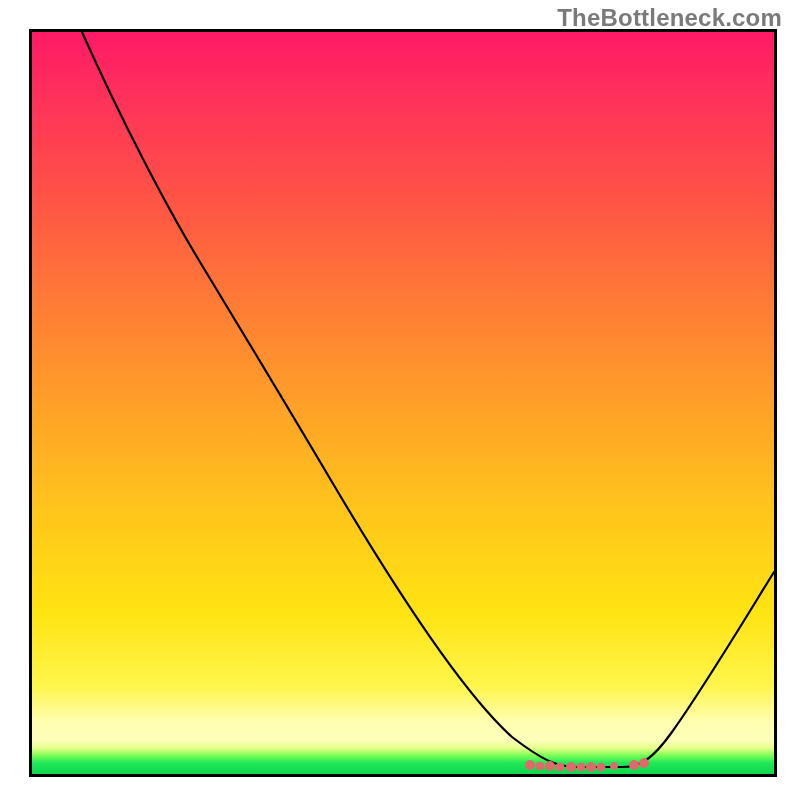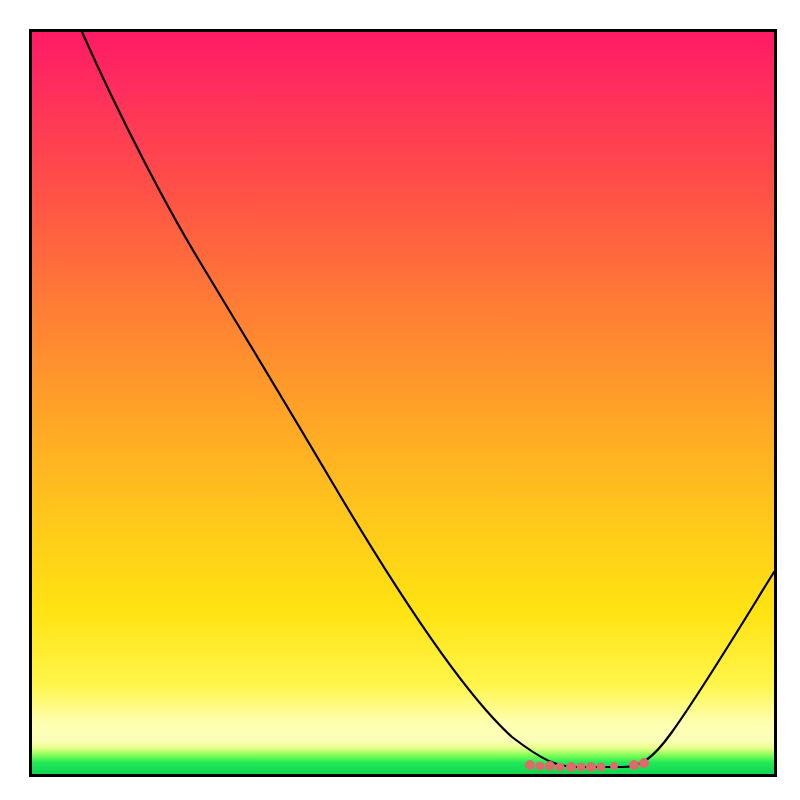--- a/index.html
+++ b/index.html
@@ -72,20 +72,21 @@
     stroke-linejoin: round;
   }
   .dots {
     fill: #e06969;
     stroke: #e06969;
   }
 </style>
 </head>
 <body>
 <div class="container">
+  <div class="watermark">TheBottleneck.com</div>
 
   <div class="plot-area">
     <div class="gradient"></div>
 
     <svg class="curve-svg" viewBox="0 0 742 742" preserveAspectRatio="none">
 
       <path class="curve" d="M 50 0
                C 90 90, 135 175, 165 225
                C 195 275, 235 340, 300 450
                C 365 560, 430 660, 480 705

